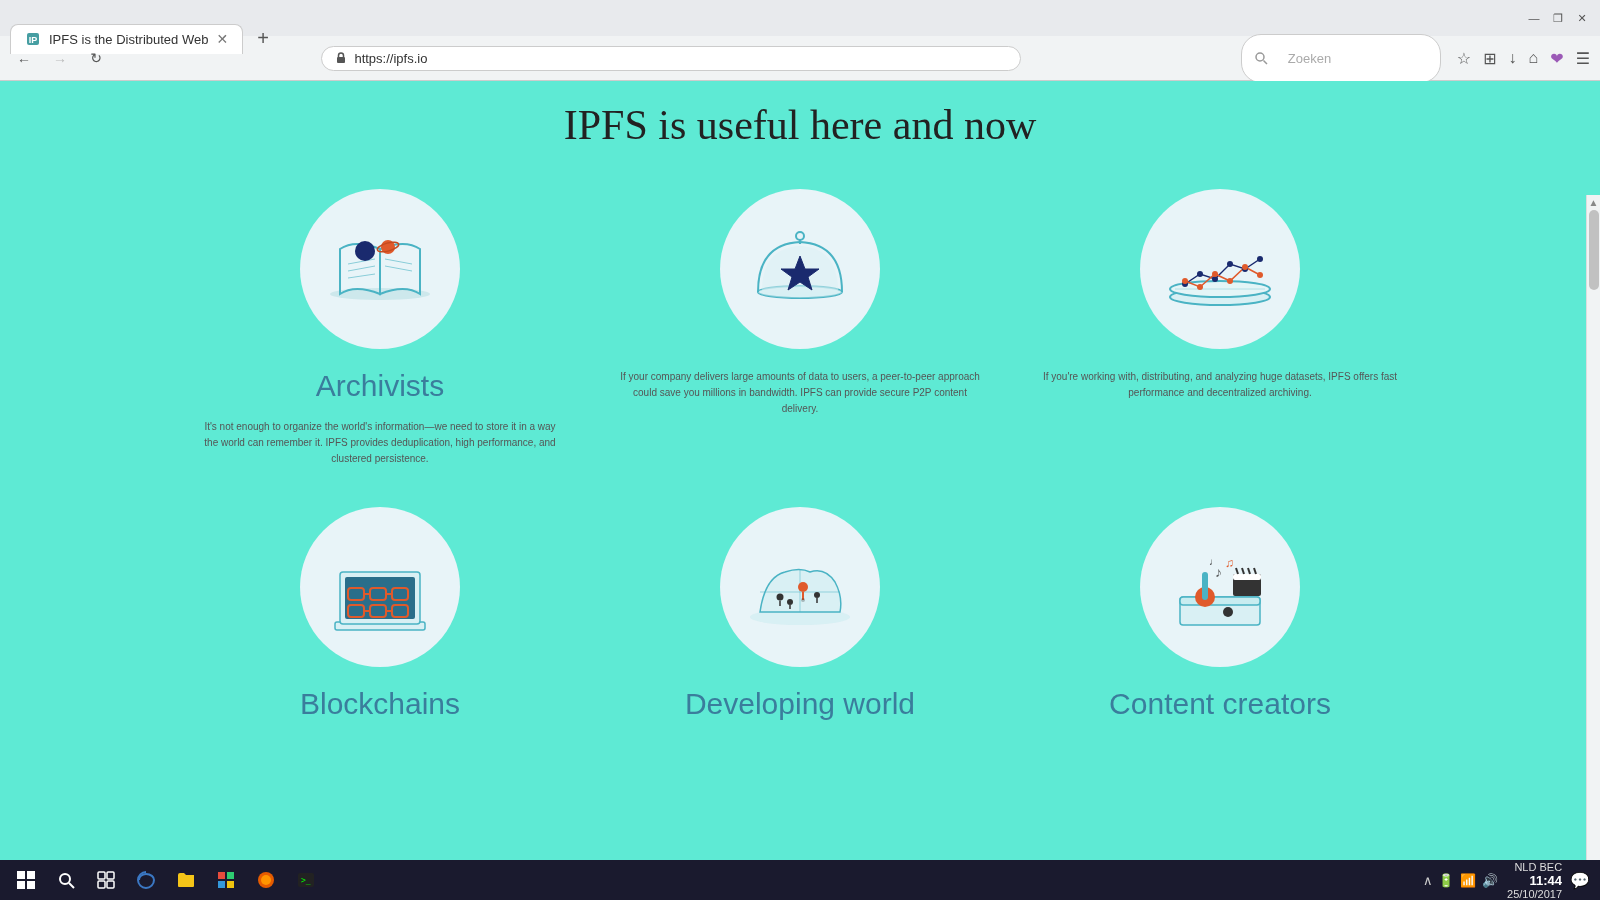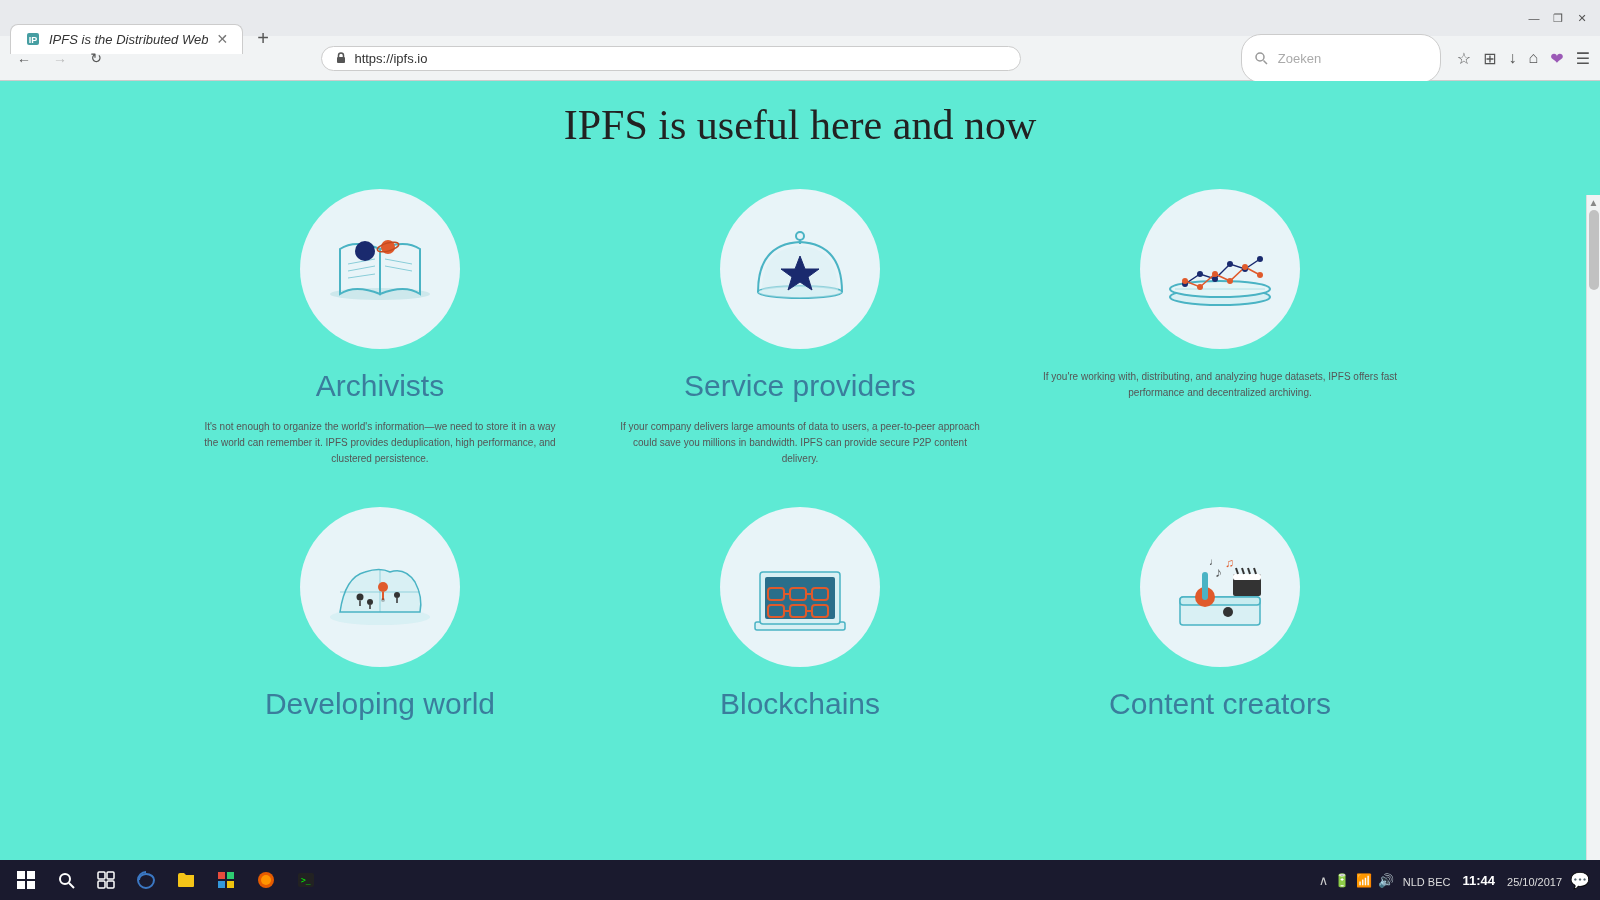--- a/index.html
+++ b/index.html
@@ -100,21 +100,21 @@
     }
     .search-bar {
       display: flex;
       align-items: center;
       background: #fff;
       border: 1px solid #ccc;
       border-radius: 20px;
       padding: 16px 12px;
       font-size: 13px;
       color: #aaa;
-      gap: 10px;
+      gap: 20px;
       min-width: 200px;
     }
     .toolbar-icons {
       display: flex;
       align-items: center;
       gap: 12px;
       margin-left: 8px;
       color: #555;
       font-size: 16px;
     }
@@ -241,21 +241,21 @@
 <div class="browser-chrome">
 
   <div class="title-bar">
     <div class="tab-bar" style="background:transparent;padding:0;height:auto;display:flex;align-items:center;gap:6px;">
       <div class="tab">
 
         <svg width="16" height="16" viewBox="0 0 16 16">
           <rect x="2" y="2" width="12" height="12" rx="2" fill="#469ea2"></rect>
           <text x="8" y="12" text-anchor="middle" fill="white" font-size="9" font-weight="bold">IP</text>
         </svg>
-        <span style="font-size:13px;color:#333;white-space:nowrap;overflow:hidden;text-overflow:ellipsis;max-width:160px;font-style:italic;">IPFS is the Distributed Web</span>
+        <span style="font-size:13px;color:#333;white-space:nowrap;overflow:hidden;text-overflow:ellipsis;max-width:160px;">IPFS is the Distributed Web</span>
         <span class="tab-close">✕</span>
       </div>
       <div class="new-tab-btn" style="font-size:20px;color:#555;padding:0 8px;">+</div>
     </div>
     <div class="window-controls">
       <div class="win-btn">—</div>
       <div class="win-btn">❐</div>
       <div class="win-btn">✕</div>
     </div>
   </div>
@@ -333,21 +333,20 @@
           <path d="M18 78 Q18 30 60 28 Q102 30 102 78" fill="none" stroke="#4ab3c4" stroke-width="2"></path>
 
           <path d="M22 78 Q22 34 60 32 Q98 34 98 78" fill="#d9f0f4" opacity="0.5"></path>
 
           <circle cx="60" cy="22" r="4" fill="none" stroke="#4ab3c4" stroke-width="2"></circle>
           <line x1="60" y1="26" x2="60" y2="30" stroke="#4ab3c4" stroke-width="2"></line>
 
           <polygon points="60,42 65,55 79,55 68,63 72,76 60,68 48,76 52,63 41,55 55,55" fill="#1a2a6e" stroke="#1a2a6e" stroke-width="1"></polygon>
         </svg>
       </div>
-      <h2 class="card-title">Service providers</h2>
       <p class="card-desc">If your company delivers large amounts of data to users, a peer-to-peer approach could save you millions in bandwidth. IPFS can provide secure P2P content delivery.</p>
     </div>
 
     <div class="card">
       <div class="card-icon-wrapper">
         <svg width="130" height="100" viewBox="0 0 130 100">
 
           <ellipse cx="65" cy="78" rx="50" ry="8" fill="#c8ecf0" opacity="0.5"></ellipse>
           <ellipse cx="65" cy="78" rx="50" ry="8" fill="none" stroke="#4ab3c4" stroke-width="2"></ellipse>
 
@@ -377,20 +376,57 @@
       <p class="card-desc">If you're working with, distributing, and analyzing huge datasets, IPFS offers fast performance and decentralized archiving.</p>
     </div>
   </div>
 
   <div class="cards-row" style="margin-top:20px;">
 
     <div class="card">
       <div class="card-icon-wrapper">
         <svg width="130" height="100" viewBox="0 0 130 100">
 
+          <rect x="20" y="85" width="90" height="8" rx="2" fill="#d9f0f4" stroke="#4ab3c4" stroke-width="1.5"></rect>
+
+          <rect x="25" y="35" width="80" height="52" rx="3" fill="#d9f0f4" stroke="#4ab3c4" stroke-width="1.5"></rect>
+
+          <rect x="30" y="40" width="70" height="42" rx="2" fill="#2a6e8a"></rect>
+
+          <g transform="translate(33, 46)">
+
+            <rect x="0" y="5" width="16" height="12" rx="3" fill="none" stroke="#e05a2b" stroke-width="2"></rect>
+
+            <line x1="16" y1="11" x2="22" y2="11" stroke="#e05a2b" stroke-width="2"></line>
+
+            <rect x="22" y="5" width="16" height="12" rx="3" fill="none" stroke="#e05a2b" stroke-width="2"></rect>
+
+            <line x1="38" y1="11" x2="44" y2="11" stroke="#e05a2b" stroke-width="2"></line>
+
+            <rect x="44" y="5" width="16" height="12" rx="3" fill="none" stroke="#e05a2b" stroke-width="2"></rect>
+
+            <rect x="0" y="22" width="16" height="12" rx="3" fill="none" stroke="#e05a2b" stroke-width="2"></rect>
+
+            <line x1="16" y1="28" x2="22" y2="28" stroke="#e05a2b" stroke-width="2"></line>
+
+            <rect x="22" y="22" width="16" height="12" rx="3" fill="none" stroke="#e05a2b" stroke-width="2"></rect>
+
+            <line x1="38" y1="28" x2="44" y2="28" stroke="#e05a2b" stroke-width="2"></line>
+
+            <rect x="44" y="22" width="16" height="12" rx="3" fill="none" stroke="#e05a2b" stroke-width="2"></rect>
+          </g>
+        </svg>
+      </div>
+      <h2 class="card-title">Blockchains</h2>
+    </div>
+
+    <div class="card">
+      <div class="card-icon-wrapper">
+        <svg width="130" height="100" viewBox="0 0 130 100">
+
           <ellipse cx="65" cy="80" rx="50" ry="8" fill="#c8ecf0" opacity="0.5"></ellipse>
 
           <path d="M25 75 Q30 40 50 35 Q65 30 75 35 Q90 30 100 45 Q108 60 105 75 Z" fill="#d9f0f4" stroke="#4ab3c4" stroke-width="1.5"></path>
 
           <line x1="65" y1="33" x2="65" y2="75" stroke="#4ab3c4" stroke-width="1" opacity="0.5"></line>
           <line x1="25" y1="55" x2="105" y2="55" stroke="#4ab3c4" stroke-width="1" opacity="0.5"></line>
 
           <circle cx="68" cy="50" r="5" fill="#e05a2b"></circle>
           <path d="M68 55 L68 63" stroke="#e05a2b" stroke-width="2"></path>
           <circle cx="68" cy="63" r="2" fill="#333" opacity="0.3"></circle>
@@ -401,57 +437,20 @@
           <path d="M55 68 L55 72" stroke="#333" stroke-width="1.5"></path>
           <circle cx="82" cy="58" r="3" fill="#333"></circle>
           <path d="M82 61 L82 66" stroke="#333" stroke-width="1.5"></path>
         </svg>
       </div>
       <h2 class="card-title">Developing world</h2>
     </div>
 
     <div class="card">
       <div class="card-icon-wrapper">
-        <svg width="130" height="100" viewBox="0 0 130 100">
-
-          <rect x="20" y="85" width="90" height="8" rx="2" fill="#d9f0f4" stroke="#4ab3c4" stroke-width="1.5"></rect>
-
-          <rect x="25" y="35" width="80" height="52" rx="3" fill="#d9f0f4" stroke="#4ab3c4" stroke-width="1.5"></rect>
-
-          <rect x="30" y="40" width="70" height="42" rx="2" fill="#2a6e8a"></rect>
-
-          <g transform="translate(33, 46)">
-
-            <rect x="0" y="5" width="16" height="12" rx="3" fill="none" stroke="#e05a2b" stroke-width="2"></rect>
-
-            <line x1="16" y1="11" x2="22" y2="11" stroke="#e05a2b" stroke-width="2"></line>
-
-            <rect x="22" y="5" width="16" height="12" rx="3" fill="none" stroke="#e05a2b" stroke-width="2"></rect>
-
-            <line x1="38" y1="11" x2="44" y2="11" stroke="#e05a2b" stroke-width="2"></line>
-
-            <rect x="44" y="5" width="16" height="12" rx="3" fill="none" stroke="#e05a2b" stroke-width="2"></rect>
-
-            <rect x="0" y="22" width="16" height="12" rx="3" fill="none" stroke="#e05a2b" stroke-width="2"></rect>
-
-            <line x1="16" y1="28" x2="22" y2="28" stroke="#e05a2b" stroke-width="2"></line>
-
-            <rect x="22" y="22" width="16" height="12" rx="3" fill="none" stroke="#e05a2b" stroke-width="2"></rect>
-
-            <line x1="38" y1="28" x2="44" y2="28" stroke="#e05a2b" stroke-width="2"></line>
-
-            <rect x="44" y="22" width="16" height="12" rx="3" fill="none" stroke="#e05a2b" stroke-width="2"></rect>
-          </g>
-        </svg>
-      </div>
-      <h2 class="card-title">Blockchains</h2>
-    </div>
-
-    <div class="card">
-      <div class="card-icon-wrapper">
         <svg width="130" height="110" viewBox="0 0 130 110">
 
           <rect x="25" y="65" width="80" height="28" rx="3" fill="#d9f0f4" stroke="#4ab3c4" stroke-width="1.5"></rect>
 
           <rect x="25" y="65" width="80" height="8" rx="3" fill="#c8ecf0" stroke="#4ab3c4" stroke-width="1.5"></rect>
 
           <circle cx="50" cy="65" r="10" fill="#e05a2b"></circle>
           <rect x="47" y="40" width="6" height="28" rx="3" fill="#4ab3c4"></rect>
 
           <circle cx="73" cy="80" r="5" fill="#333"></circle>
@@ -535,21 +534,21 @@
     </svg>
   </div>
 
   <div class="taskbar-right">
     <div class="taskbar-icons">
       <span>∧</span>
       <span>🔋</span>
       <span>📶</span>
       <span>🔊</span>
     </div>
-    <div style="display:flex;flex-direction:row;align-items:flex-end;gap:12px;">
+    <div style="display:flex;flex-direction:column;align-items:flex-end;">
       <span style="font-size:11px;color:#ddd;">
         <span>NLD</span> <span>BEC</span>
       </span>
       <span style="font-size:13px;color:#fff;font-weight:bold;">11:44</span>
       <span style="font-size:11px;color:#ddd;">25/10/2017</span>
     </div>
     <span style="font-size:16px;cursor:pointer;">💬</span>
   </div>
 </div>
 

